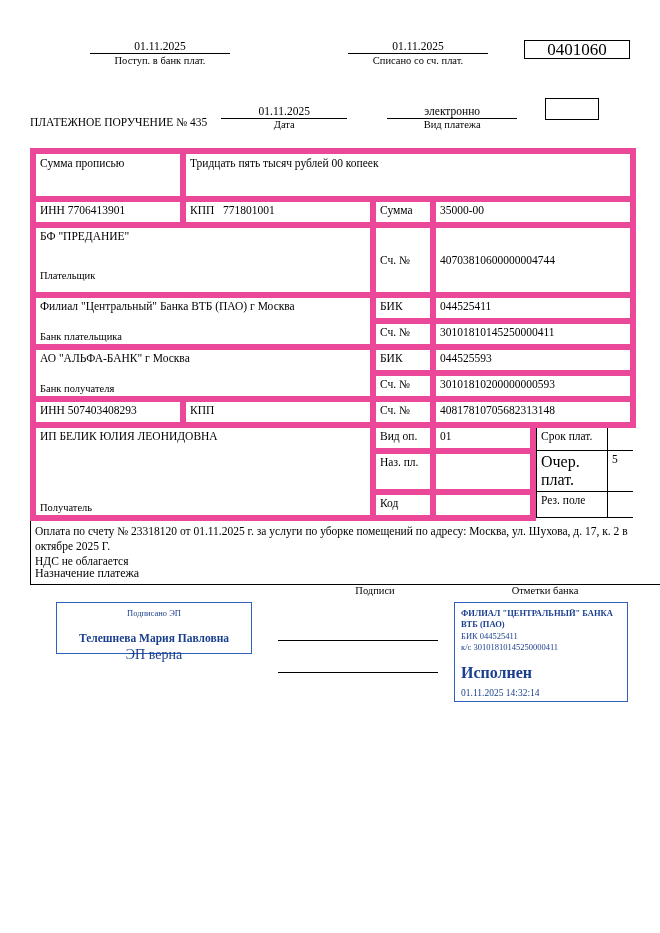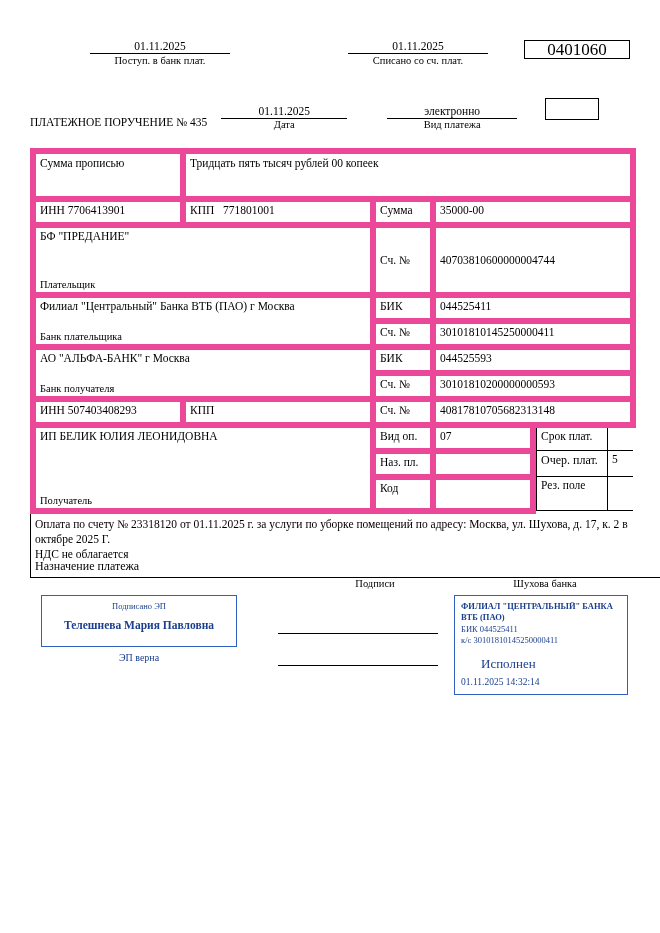--- a/index.html
+++ b/index.html
@@ -151,33 +151,33 @@
   .sig-sign { width: 170px; text-align: center; }
   .sig-marks { flex: 1; text-align: center; }
 
   .stamps {
     position: relative;
     margin-top: 6px;
     height: 120px;
   }
   .ep-stamp {
     position: absolute;
-    left: 11px;
+    left: 26px;
     top: 0px;
     width: 196px;
     height: 52px;
     border: 1px solid #2f5fbf;
     color: #1a3f8f;
     text-align: center;
     box-sizing: border-box;
     padding-top: 5px;
   }
   .ep-stamp .l1 { font-size: 8.5px; }
-  .ep-stamp .l2 { font-size: 11.5px; font-weight: bold; margin-top: 8px;}
-  .ep-stamp .l3 { font-size: 10px; margin-top: 21px;}
+  .ep-stamp .l2 { font-size: 11.5px; font-weight: bold; margin-top: 14px;}
+  .ep-stamp .l3 { font-size: 14px; margin-top: 3px;}
 
   .sig-line {
     position: absolute;
     left: 248px;
     top: 38px;
     width: 160px;
     border-bottom: 1px solid #000;
   }
   .sig-line2 {
     position: absolute;
@@ -194,21 +194,21 @@
     width: 174px;
     height: 100px;
     border: 1px solid #2f5fbf;
     color: #1a3f8f;
     box-sizing: border-box;
     padding: 5px 6px;
     font-size: 8.5px;
     line-height: 1.35;
   }
   .bank-stamp .bs-title { font-weight: bold; font-size: 8.5px; }
-  .bank-stamp .bs-exec  { font-weight: normal; font-size: 13px; margin-top: 8px; margin-left: 20px; }
+  .bank-stamp .bs-exec  { font-weight: bold; font-size: 16px; margin-top: 8px; }
   .bank-stamp .bs-ts    { font-size: 9.5px; margin-top: 4px; }
 
   .sum-label { line-height: 1.3; }
 </style>
 </head>
 <body>
 
 <div class="page">
   <div class="sheet">
 
@@ -266,21 +266,21 @@
           <span>КПП</span>
           &nbsp;&nbsp;<span>771801001</span>
         </td>
         <td>Сумма</td>
         <td colspan="2">35000-00</td>
       </tr>
 
       <tr>
         <td colspan="3" rowspan="3" class="cellname" style="height:60px; position:relative;">
           <div>БФ "ПРЕДАНИЕ"</div>
-          <div class="lab" style="position:absolute; left:4px; bottom:2px;">Плательщик</div>
+          <div class="lab" style="position:absolute; left:4px; bottom:11px;">Плательщик</div>
         </td>
         <td rowspan="3" style="vertical-align:middle;">Сч. №</td>
         <td colspan="2" rowspan="3" style="vertical-align:middle;">40703810600000004744</td>
       </tr>
       <tr></tr>
       <tr></tr>
 
       <tr>
         <td colspan="3" rowspan="2" class="cellname" style="height:40px; position:relative;">
           <div>Филиал "Центральный" Банка ВТБ (ПАО) г Москва</div>
@@ -319,40 +319,40 @@
         <td>Сч. №</td>
         <td colspan="2">40817810705682313148</td>
       </tr>
 
       <tr>
         <td colspan="3" rowspan="4" class="cellname" style="height:76px; position:relative;">
           <div>ИП БЕЛИК ЮЛИЯ ЛЕОНИДОВНА</div>
           <div class="lab" style="position:absolute; left:4px; bottom:2px;">Получатель</div>
         </td>
         <td>Вид оп.</td>
-        <td>07</td>
+        <td>01</td>
         <td style="padding:0; border:none;">
           <table style="border-collapse:collapse; width:100%; height:100%; table-layout:fixed;">
             <tbody>
                   <tr>
               <td style="border:1px solid #000; border-top:none; border-right:none; width:62px; font-size:11.5px; padding:2px 4px;">Срок плат.</td>
               <td style="border:1px solid #000; border-top:none; border-right:none; font-size:11.5px; padding:2px 4px;"></td>
             </tr>
           </tbody>
               </table>
         </td>
       </tr>
       <tr>
         <td>Наз. пл.</td>
         <td></td>
         <td style="padding:0; border:none;">
           <table style="border-collapse:collapse; width:100%; height:100%; table-layout:fixed;">
             <tbody>
                   <tr>
-              <td style="border:1px solid #000; border-top:none; border-right:none; width:62px; font-size:12px; padding:2px 4px;">Очер. плат.</td>
+              <td style="border:1px solid #000; border-top:none; border-right:none; width:62px; font-size:16px; padding:2px 4px;">Очер. плат.</td>
               <td style="border:1px solid #000; border-top:none; border-right:none; font-size:11.5px; padding:2px 4px;">5</td>
             </tr>
           </tbody>
               </table>
         </td>
       </tr>
       <tr>
         <td rowspan="2">Код</td>
         <td rowspan="2"></td>
         <td rowspan="2" style="padding:0; border:none;">
@@ -373,21 +373,21 @@
     <div class="purpose">
       <div>Оплата по счету № 23318120 от 01.11.2025 г. за услуги по уборке помещений по адресу: Москва, ул. Шухова, д. 17, к. 2 в</div>
       <div>октябре 2025 Г.</div>
       <div>НДС не облагается</div>
       <div class="plabel">Назначение платежа</div>
     </div>
 
     <div class="sigrow">
       <div class="sig-left"></div>
       <div class="sig-sign">Подписи</div>
-      <div class="sig-marks">Шухова банка</div>
+      <div class="sig-marks">Отметки банка</div>
     </div>
 
     <div class="stamps">
       <div class="ep-stamp">
         <div class="l1">Подписано ЭП</div>
         <div class="l2">Телешнева Мария Павловна</div>
         <div class="l3">ЭП верна</div>
       </div>
 
       <div class="sig-line"></div>

